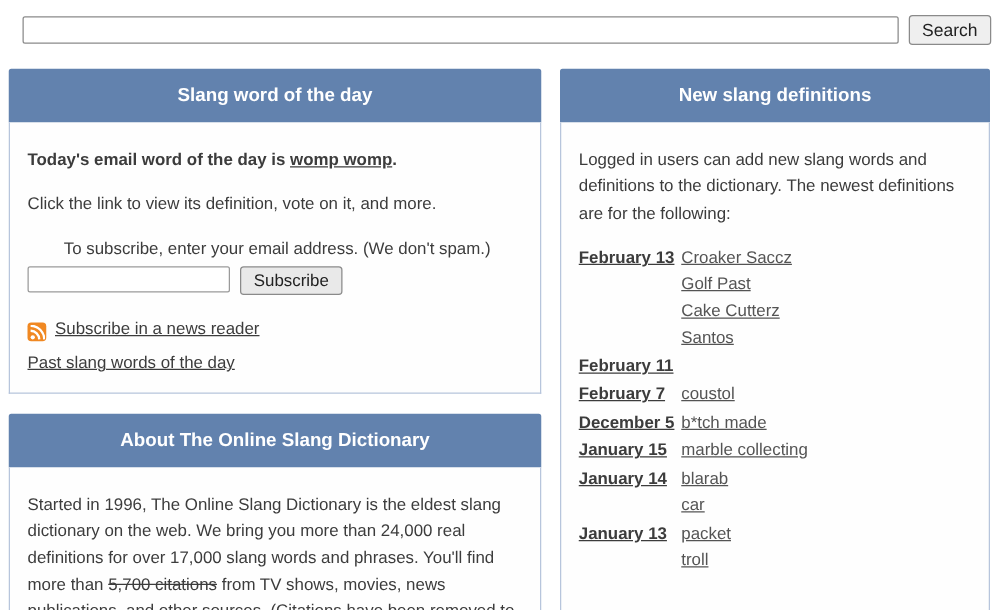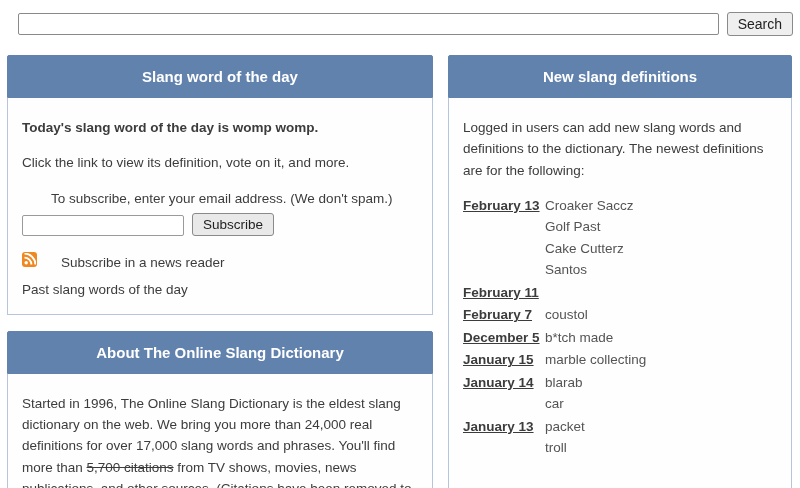--- a/index.html
+++ b/index.html
@@ -5,21 +5,21 @@
   :root{
     --header-bg:#6282ae;
     --panel-border:#b7c5dc;
     --text:#3c3c3c;
     --link-gray:#545454;
     --rss-orange:#f08822;
   }
   *{box-sizing:border-box;margin:0;padding:0;}
   html,body{width:800px;height:488px;overflow:hidden;background:#fff;
     font-family:"Liberation Sans", sans-serif;color:var(--text);}
-  a{color:var(--text);cursor:pointer;}
+  a{color:var(--text);text-decoration:underline;cursor:pointer;}
 
   
   .search-row{display:flex;align-items:center;gap:8px;margin:12px 7px 0 18px;}
   .search-row input{flex:1;height:22px;border:1px solid #8a8a8a;border-radius:2px;
     font-size:13px;padding:0 6px;background:#fff;}
   .search-row button{height:24px;padding:0 10px;font-size:14px;color:#222;
     background:#efefef;border:1px solid #8a8a8a;border-radius:3px;cursor:pointer;
     font-family:"Liberation Sans", sans-serif;}
 
   
@@ -31,28 +31,28 @@
   .panel-header{background:var(--header-bg);color:#fff;font-weight:bold;
     font-size:15px;text-align:center;padding:12px 24px;border:1px solid var(--header-bg);
     border-radius:2px 2px 0 0;}
   .panel-body{border:1px solid var(--panel-border);border-top:none;background:#fefefe;
     padding:13px 14px;font-size:13.5px;line-height:1.58;}
 
   .panel-body p{margin:6px 0 14px 0;}
   .wotd-intro{font-weight:bold;}
   .wotd-intro a{font-weight:bold;}
 
-  .email-row{display:flex;gap:8px;margin:2px 0 16px 0;align-items:flex-end;}
+  .email-row{display:flex;gap:8px;margin:2px 0 16px 0;align-items:flex-start;}
   .email-row input{width:162px;height:21px;border:1px solid #9a9a9a;border-radius:2px;
     font-size:13px;padding:0 4px;}
   .email-row button{height:23px;padding:0 10px;font-size:13.5px;color:#222;
     background:#e9e9e9;border:1px solid #8a8a8a;border-radius:3px;cursor:pointer;
     font-family:"Liberation Sans", sans-serif;}
 
-  .rss-line{display:flex;align-items:flex-start;gap:24px;margin-bottom:6px;}
+  .rss-line{display:flex;align-items:flex-end;gap:7px;margin-bottom:6px;}
   .rss-icon{width:15px;height:15px;border-radius:3px;background:var(--rss-orange);
     display:inline-block;position:relative;flex:0 0 15px;}
   .rss-icon svg{position:absolute;left:1.5px;top:1.5px;}
 
   .about-body{padding-bottom:0;}
   .seg-strike{text-decoration:line-through;}
 
   
   .defs-intro{margin:2px 0 14px 0;}
   .def-row{display:grid;grid-template-columns:76px 1fr;column-gap:6px;
@@ -70,21 +70,21 @@
   <button>Search</button>
 </div>
 
 <div class="columns">
 
   <div class="col-left">
 
     <div class="panel">
       <div class="panel-header">Slang word of the day</div>
       <div class="panel-body">
-        <p class="wotd-intro"><span>Today's slang word of the day is </span><a>womp womp</a><span>.</span></p>
+        <p class="wotd-intro"><span>Today's email word of the day is </span><a>womp womp</a><span>.</span></p>
         <p>Click the link to view its definition, vote on it, and more.</p>
         <p style="margin-bottom:4px;margin-left:29px;">To subscribe, enter your email address. (We don't spam.)</p>
         <div class="email-row">
           <input type="text" value="" style="">
           <button>Subscribe</button>
         </div>
         <div class="rss-line">
           <span class="rss-icon">
             <svg width="12" height="12" viewBox="0 0 12 12">
               <circle cx="2.2" cy="9.8" r="1.7" fill="#fff"></circle>

